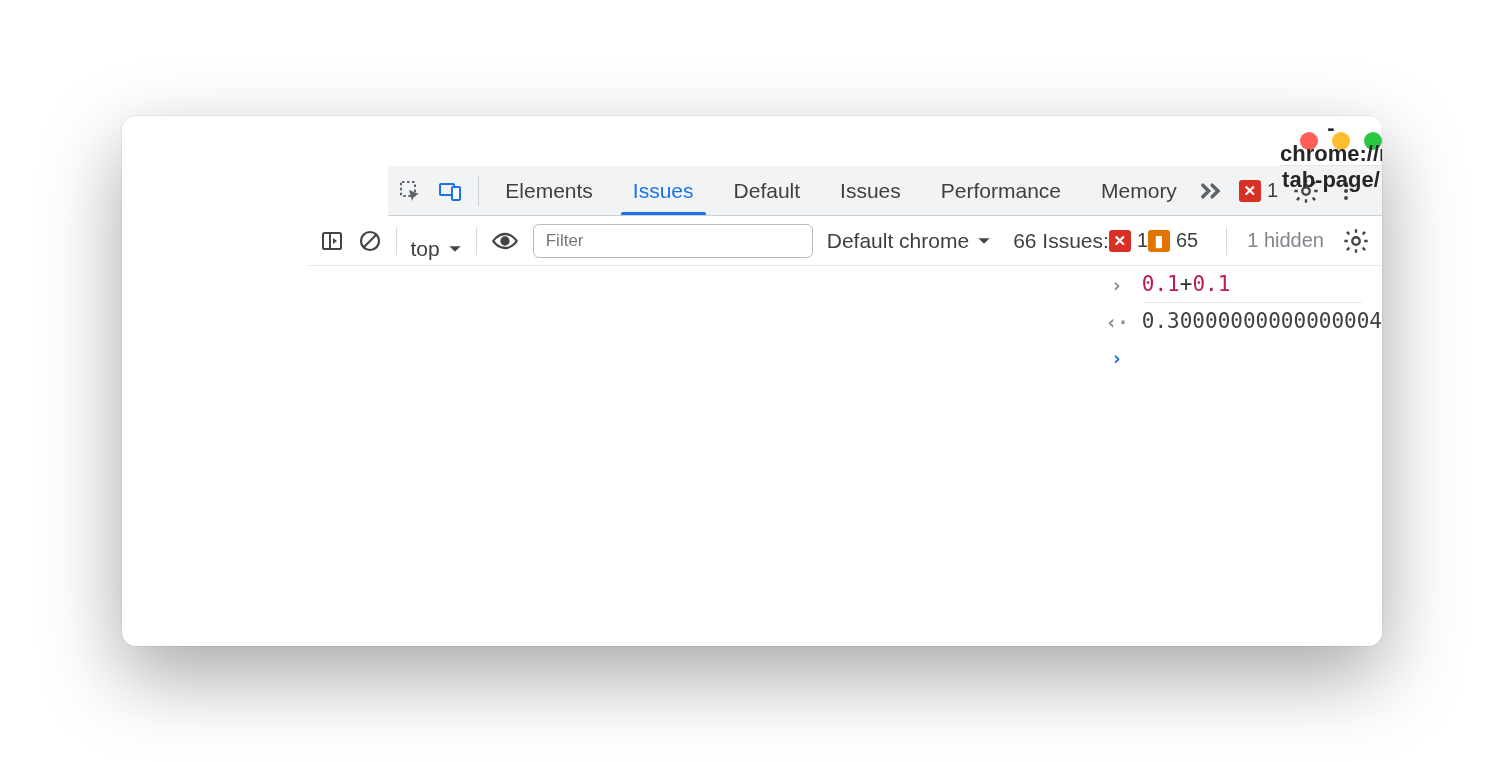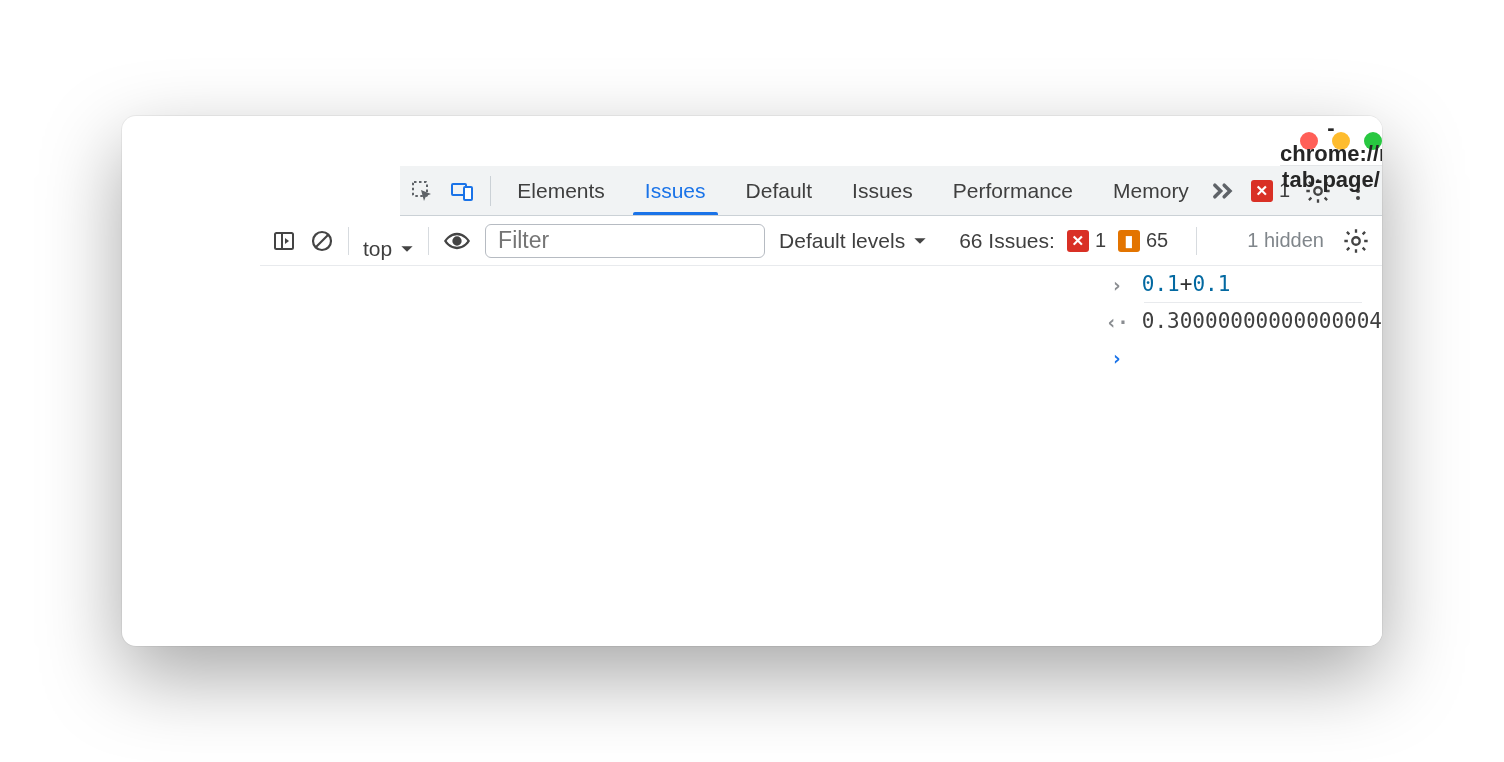--- a/index.html
+++ b/index.html
@@ -53,21 +53,21 @@
     color: #262626;
     pointer-events: none;
   }
   
   .tabstrip {
     height: 50px;
     background: #f1f3f4;
     border-bottom: 1px solid #cbd1d6;
     display: flex;
     align-items: stretch;
-    padding: 0 4px 0 10px;
+    padding: 0 16px 0 10px;
     font-size: 21px;
     color: #3f3f3f;
   }
   .ts-left {
     display: flex;
     align-items: center;
     gap: 16px;
     padding-right: 10px;
   }
   .ts-divider {
@@ -144,42 +144,42 @@
     display: flex; align-items: center; gap: 8px;
     cursor: pointer;
     margin-top: 17px;
   }
   .filter-input {
     width: 280px;
     height: 34px;
     border: 1px solid #b6bbc2;
     border-radius: 6px;
     padding: 0 12px;
-    font-size: 23px;
+    font-size: 17px;
     color: #0c4a6e;
     background: #fff;
   }
   .levels {
     display: flex; align-items: center; gap: 8px; cursor:pointer;
   }
   .issues-block {
-    display:flex; align-items:center; gap:12px;
-    margin-left: 18px;
+    display:flex; align-items:center; gap:0;
+    margin-left: 8px;
   }
   .issues-badge {
     display:flex; align-items:center; gap:6px;
     font-size:20px; color:#3f3f3f;
   }
   .warn-icon {
     width:22px;height:22px;background:#e37400;border-radius:3px;
     display:flex;align-items:center;justify-content:center;color:#fff;font-size:15px;font-weight:700;
   }
   .hidden-link {
     color:#80868b; font-size:20px;
-    margin-left: 36px;
+    margin-left: 6px;
   }
   
   .console-body {
     flex: 1;
     background: #fff;
     font-family: ui-monospace, Menlo, Consolas, monospace;
     font-size: 21px;
     color: #303030;
     position: relative;
   }
@@ -194,21 +194,21 @@
   .row.prompt .arrow { color:#1a73e8; }
   .arrow {
     width: 22px;
     font-weight: 600;
     font-size: 19px;
     text-align: center;
     padding-top: 2px;
     flex-shrink: 0;
   }
   .code { white-space: pre; }
-  .num { color: #0369a1; }
+  .num { color: #be185d; }
   .op { color: #303030; }
   .out-num { color: #404040; }
   .row-border {
     height: 1px;
     background: #e8eaed;
     margin-left: 50px;
     margin-right: 20px;
   }
   
   svg.ic { width:24px; height:24px; display:block; }
@@ -302,21 +302,21 @@
     </div>
     <div class="vdiv"></div>
     <span>
       <svg class="ic-lg" viewBox="0 0 24 24" fill="none" stroke="#444" stroke-width="2">
         <path d="M2 12s3.5-6 10-6 10 6 10 6-3.5 6-10 6S2 12 2 12z"></path>
         <circle cx="12" cy="12" r="3" fill="#444"></circle>
       </svg>
     </span>
     <input class="filter-input" placeholder="Filter" style="">
     <div class="levels">
-      <span>Default levels</span>
+      <span>Default chrome</span>
       <svg width="14" height="14" viewBox="0 0 10 10">
           <path d="M1 3l4 4 4-4" fill="#444"></path>
         </svg>
     </div>
     <div class="issues-block">
       <span>66 Issues:</span>
       <div class="issues-badge">
         <span class="err-icon">✕</span>
         <span>1</span>
       </div>

